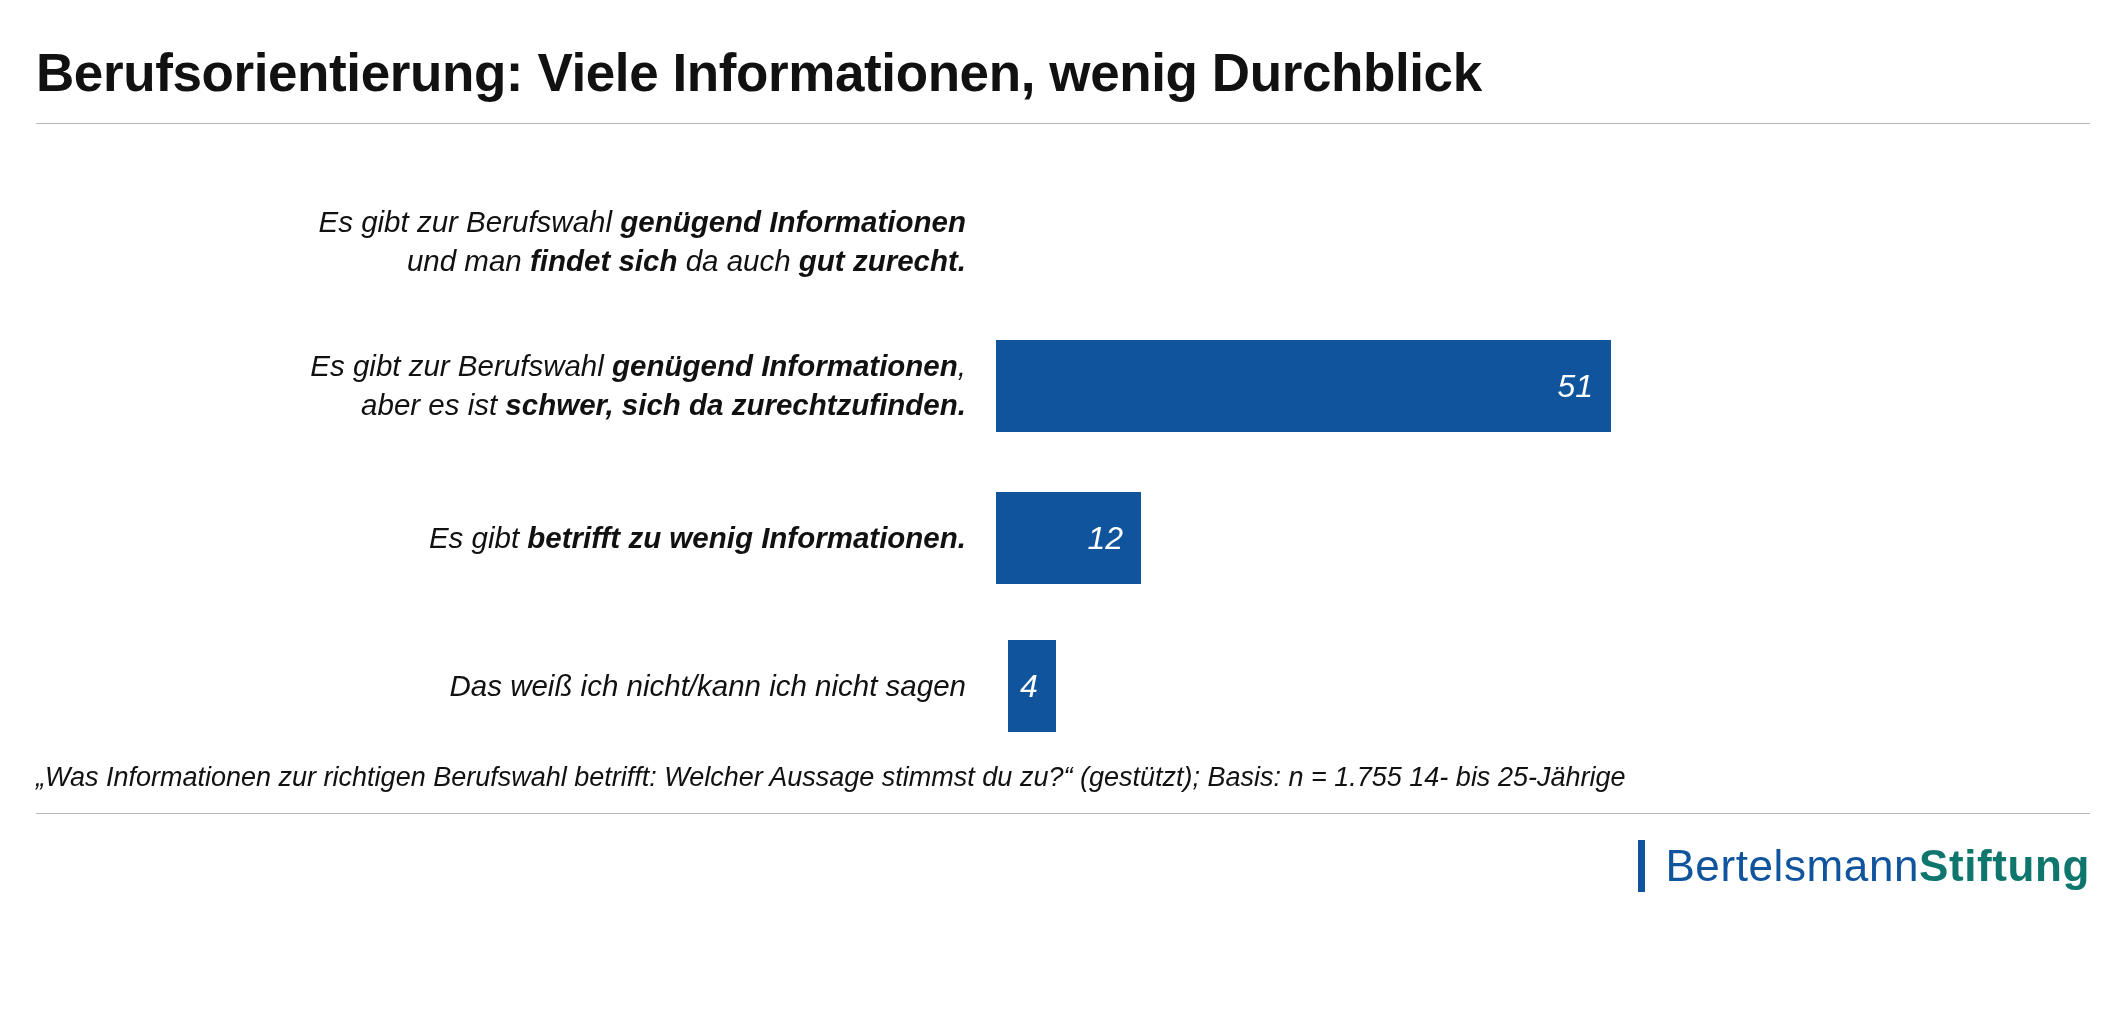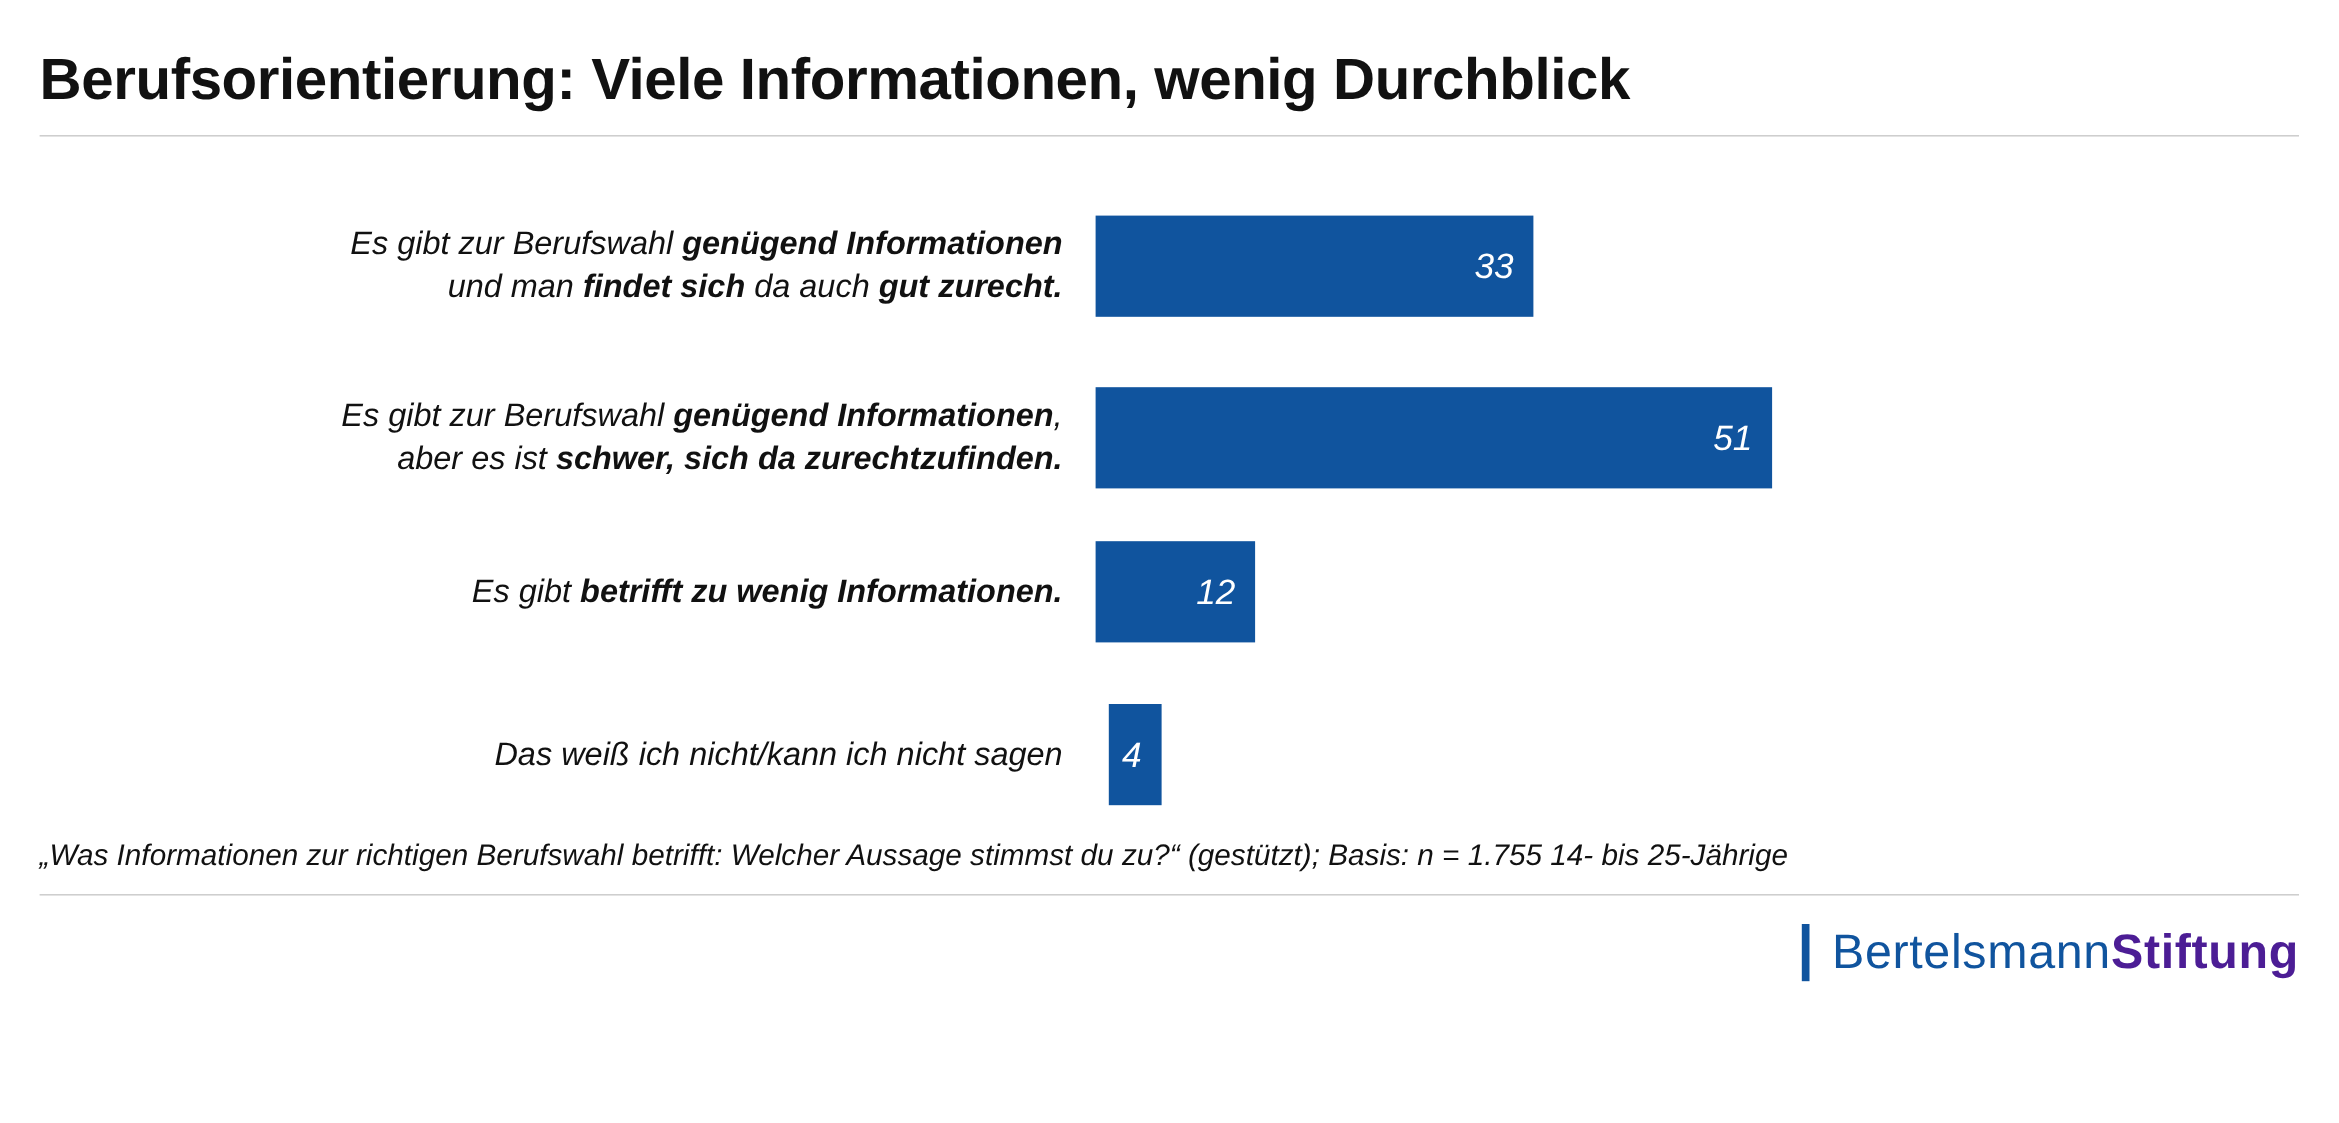--- a/index.html
+++ b/index.html
@@ -117,41 +117,36 @@
     font-size: 44px;
     letter-spacing: 0.6px;
   }
   .logo-bar {
     width: 7px;
     height: 52px;
     background: #10549e;
     margin-right: 20px;
   }
   .logo-first { color: #10549e; font-weight: normal; }
-  .logo-second { color: #4c1d95; font-weight: bold; }
+  .logo-second { color: #0f766e; font-weight: bold; }
 </style>
 </head>
 <body>
 
 <div class="page">
 
   <h1 class="title">Berufsorientierung: Viele Informationen, wenig Durchblick</h1>
   <hr class="rule-top">
 
   <div class="chart-area">
 
   <div class="row" style="top: 0px;">
         <div class="row-label">Es gibt zur Berufswahl <b>genügend Informationen</b><br>und man <b>findet sich</b> da auch <b>gut zurecht.</b></div>
-        <div class="bar-wrap">
-          <div class="bar" style="width: 398px; background: rgb(16, 84, 158);">
-            <span>33</span>
-          </div>
-        </div>
       </div>
-      <div class="row" style="top: 156px;">
+      <div class="row" style="top: 144px;">
         <div class="row-label">Es gibt zur Berufswahl <b>genügend Informationen</b>,<br>aber es ist <b>schwer, sich da zurechtzufinden.</b></div>
         <div class="bar-wrap">
           <div class="bar" style="width: 615px; background: rgb(16, 84, 158); align-items: center;">
             <span>51</span>
           </div>
         </div>
       </div>
       <div class="row" style="top: 296px;">
         <div class="row-label">Es gibt <b>betrifft zu wenig Informationen.</b></div>
         <div class="bar-wrap">

